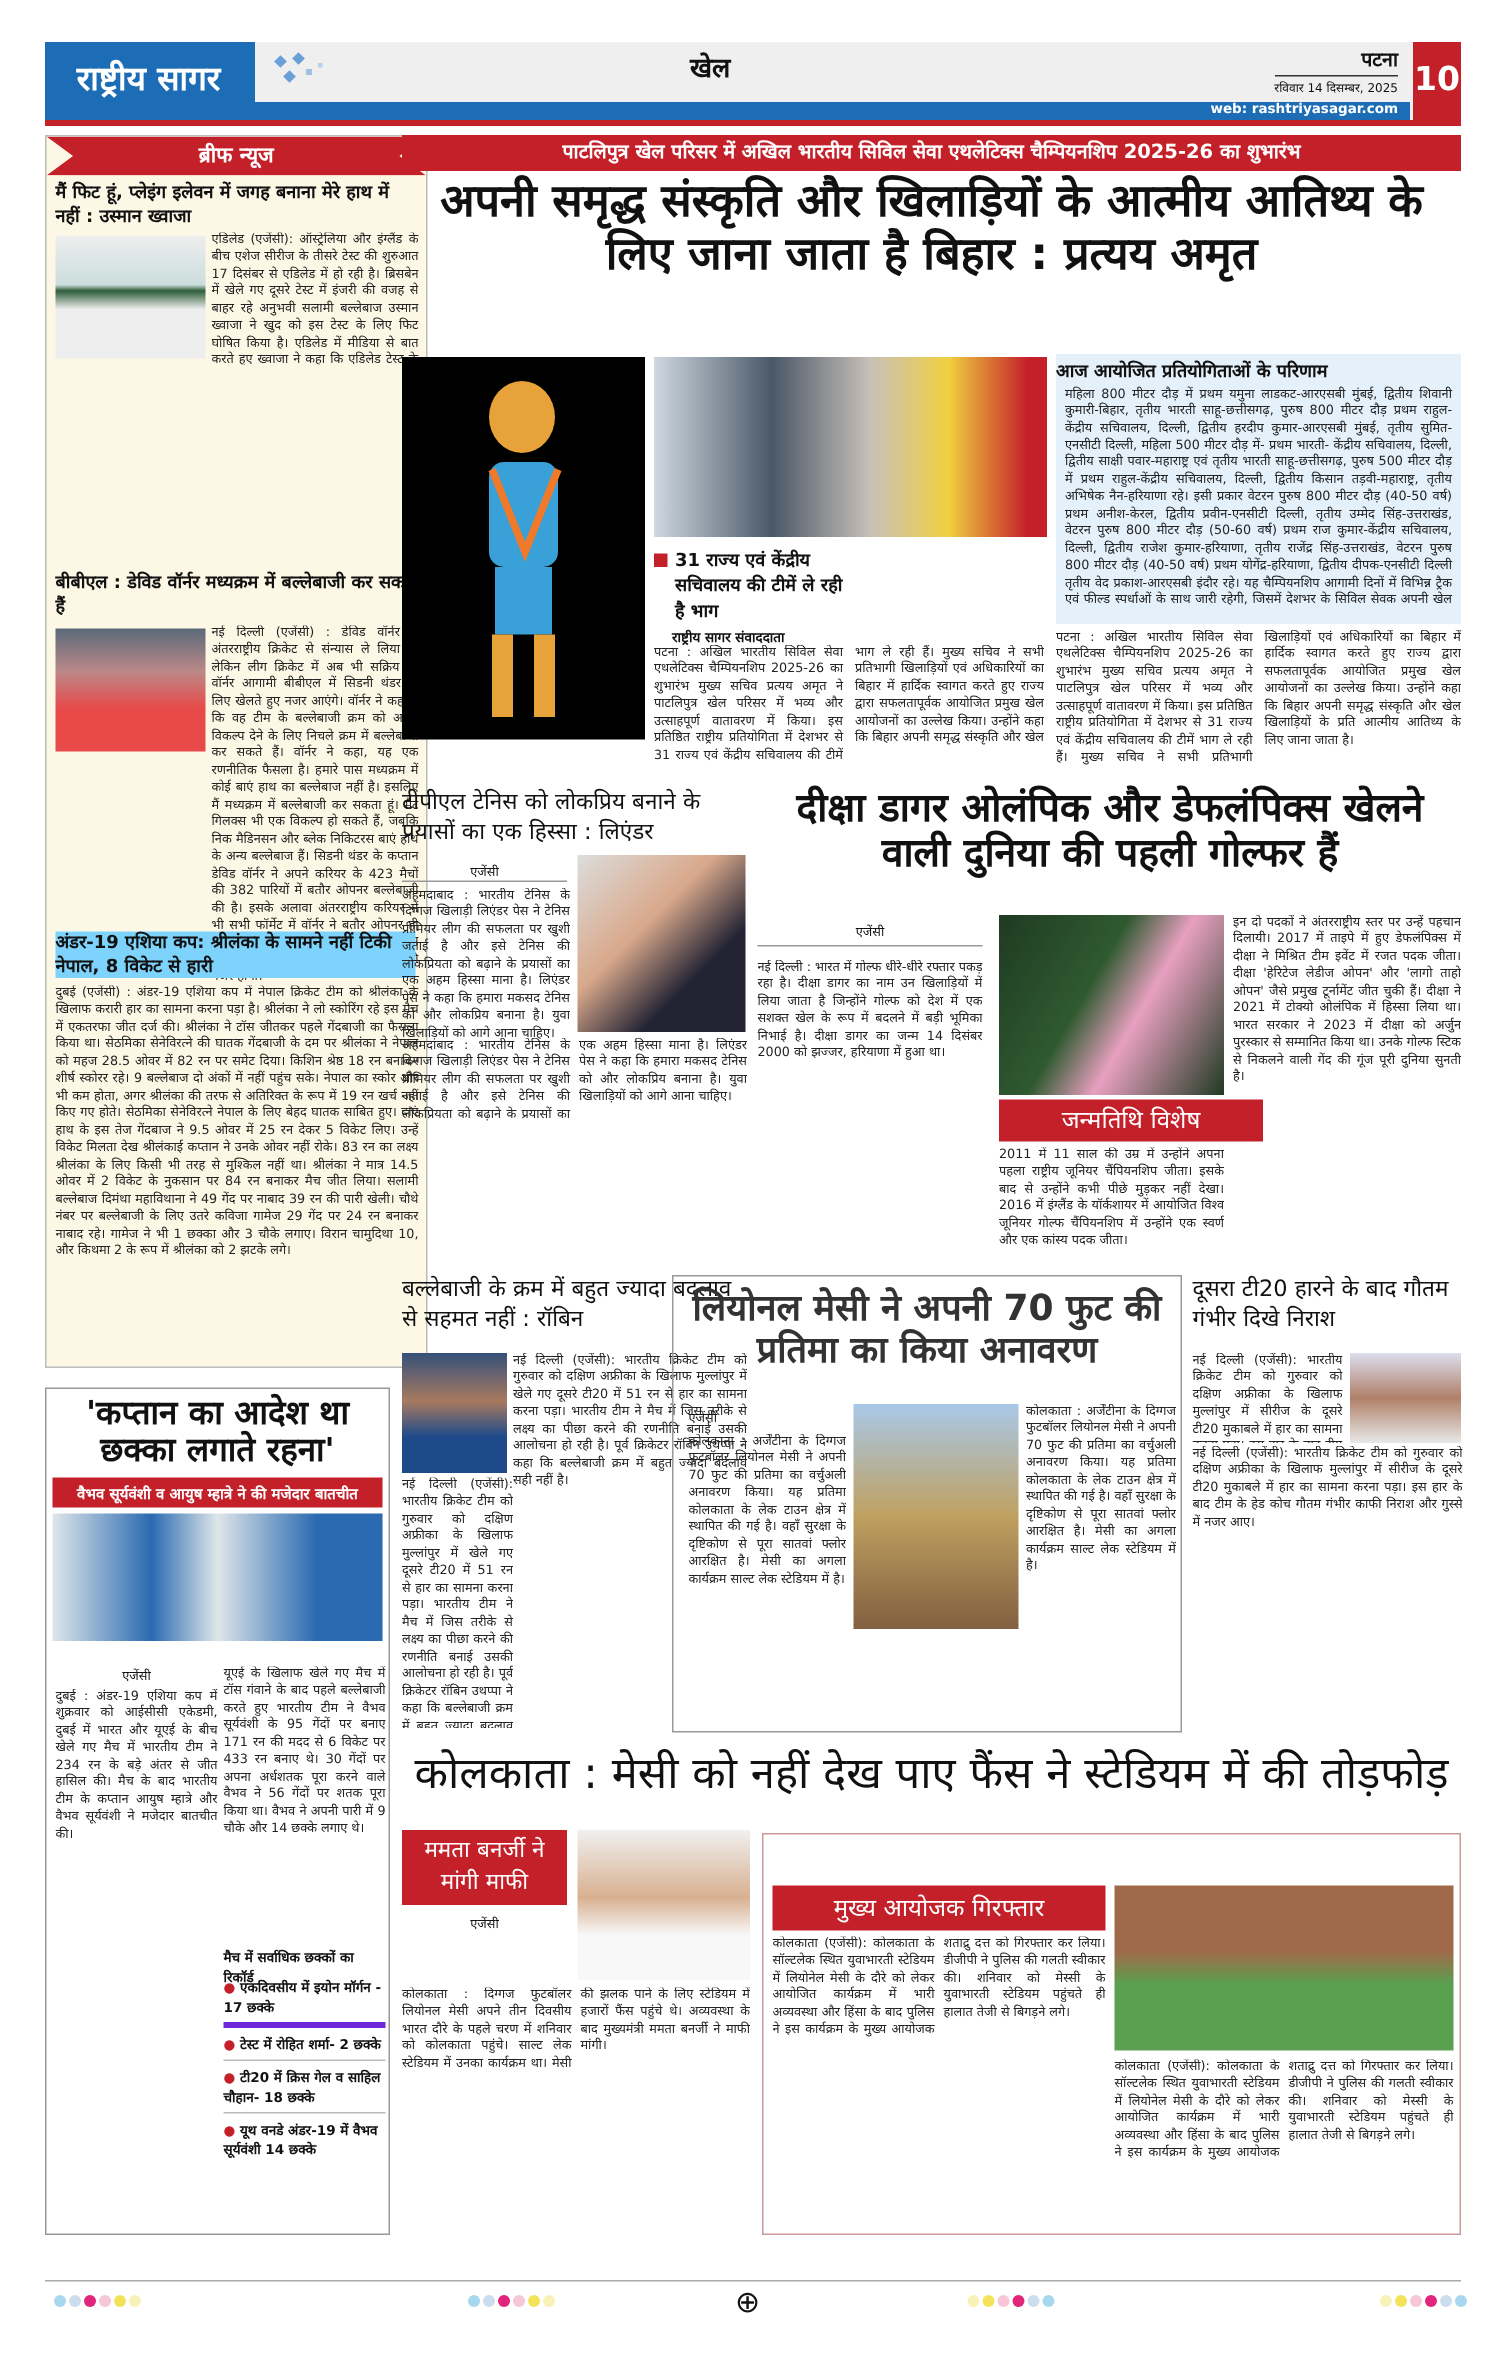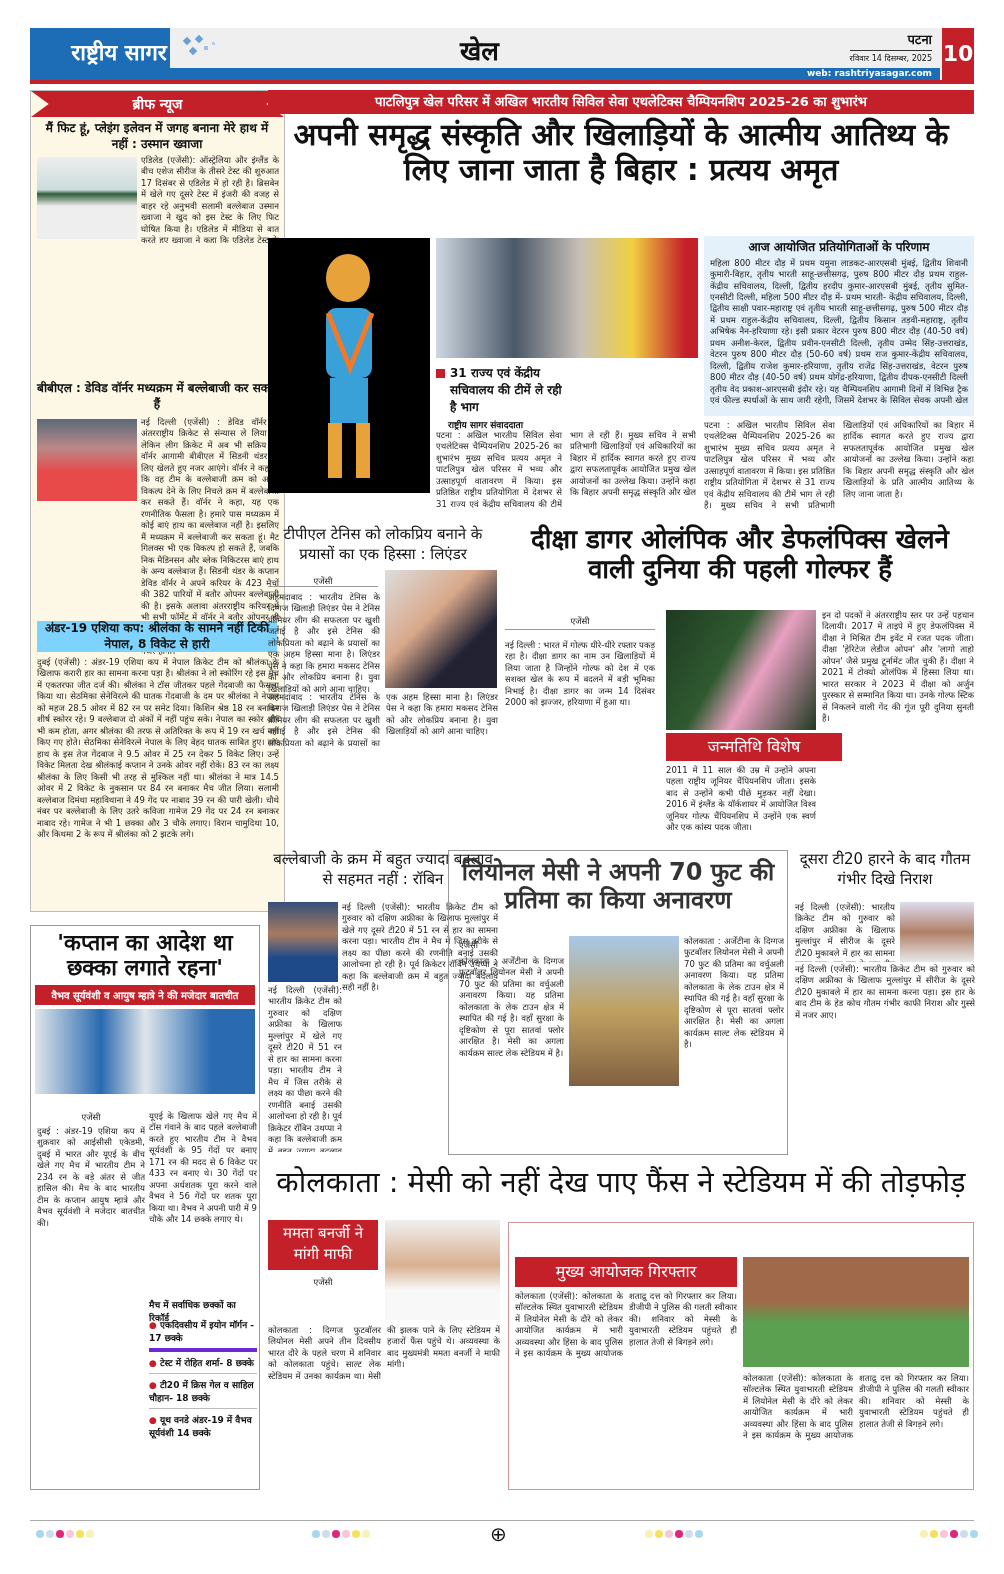--- a/index.html
+++ b/index.html
@@ -1,31 +1,31 @@
 <!DOCTYPE html>
 <html><head>
 <meta charset="utf-8">
 <style>
 *{box-sizing:border-box;margin:0;padding:0}
 body{width:1004px;height:1574px;background:#fff;font-family:"DejaVu Sans",sans-serif;color:#111;position:relative;overflow:hidden}
 .abs{position:absolute}
 .masthead{left:30px;top:28px;width:944px;height:56px;background:#efefef;border-bottom:4px solid #c4202a}
 .mast-left{left:0;top:0;width:140px;height:52px;background:#1c6db5;clip-path:polygon(0 0,100% 0,115% 100%,0 100%)}
-.mast-logo{left:24px;top:8px;color:#fff;font-size:22px;font-weight:bold;width:130px;text-align:center}
+.mast-logo{left:4px;top:8px;color:#fff;font-size:22px;font-weight:bold;width:130px;text-align:center}
 .mast-band{left:140px;top:40px;width:770px;height:12px;background:#1c6db5}
 .mast-web{right:42px;top:40px;color:#fff;font-size:9px;font-weight:bold}
-.mast-title{left:430px;top:4px;font-size:26px;font-weight:bold}
+.mast-title{left:430px;top:4px;font-size:18px;font-weight:bold}
 .mast-city{right:42px;top:2px;font-size:13px;font-weight:bold;text-align:right}
 .mast-date{right:42px;top:22px;font-size:8px;text-align:left;border-top:1px solid #333;padding-top:1px}
 .mast-page{right:0;top:0;width:32px;height:52px;background:#c4202a;color:#fff;font-size:22px;font-weight:bold;text-align:center;line-height:52px}
 .dots{display:flex;gap:2px}
 .dot{width:8px;height:8px;border-radius:50%}
 .col-left{left:30px;top:90px;width:255px;height:822px;background:#fdf8e6;border:1px solid #bbb}
 .ribbon{left:0;top:0;width:253px;height:26px;background:#c4202a;color:#fff;font-size:14px;font-weight:bold;text-align:center;line-height:26px;clip-path:polygon(0 0,100% 0,93% 50%,100% 100%,0 100%,7% 50%)}
-.hd{font-weight:bold;text-align:center;line-height:1.3}
+.hd{font-weight:bold;text-align:left;line-height:1.3}
 .body{font-size:8.5px;line-height:1.35;text-align:justify;color:#222}
 .photo{background:#555;overflow:hidden}
 .redbar{background:#c4202a;color:#fff;font-weight:bold;text-align:center}
 .bullet::before{content:"● ";color:#c4202a}
 .box{border:1px solid #999}
 .caption{font-size:11px;font-weight:bold}
 .bigh{font-weight:bold;line-height:1.15;text-align:center}
 </style>
 </head>
 <body>
@@ -129,21 +129,21 @@
 <div class="abs box" style="left:30px;top:925px;width:230px;height:565px">
   <div class="bigh" style="font-size:22px;padding-top:4px">'कप्तान का आदेश था छक्का लगाते रहना'</div>
   <div class="redbar" style="margin:4px 4px 0;font-size:10px;padding:3px 0">वैभव सूर्यवंशी व आयुष म्हात्रे ने की मजेदार बातचीत</div>
   <div class="photo" style="margin:4px;height:85px;background:linear-gradient(90deg,#dfe6ea,#2a6ab0 30%,#dfe6ea 50%,#2a6ab0 80%)"></div>
   <div class="abs" style="left:6px;top:185px;width:108px;font-size:8.5px;text-align:center">एजेंसी</div>
   <div class="abs body" style="left:6px;top:200px;width:108px;height:360px;overflow:hidden">दुबई : अंडर-19 एशिया कप में शुक्रवार को आईसीसी एकेडमी, दुबई में भारत और यूएई के बीच खेले गए मैच में भारतीय टीम ने 234 रन के बड़े अंतर से जीत हासिल की। मैच के बाद भारतीय टीम के कप्तान आयुष म्हात्रे और वैभव सूर्यवंशी ने मजेदार बातचीत की।</div>
   <div class="abs body" style="left:118px;top:185px;width:108px;height:185px;overflow:hidden">यूएई के खिलाफ खेले गए मैच में टॉस गंवाने के बाद पहले बल्लेबाजी करते हुए भारतीय टीम ने वैभव सूर्यवंशी के 95 गेंदों पर बनाए 171 रन की मदद से 6 विकेट पर 433 रन बनाए थे। 30 गेंदों पर अपना अर्धशतक पूरा करने वाले वैभव ने 56 गेंदों पर शतक पूरा किया था। वैभव ने अपनी पारी में 9 चौके और 14 छक्के लगाए थे।</div>
   <div class="abs" style="left:118px;top:372px;width:108px;font-size:9px;font-weight:bold">मैच में सर्वाधिक छक्कों का रिकॉर्ड</div>
   <div class="abs" style="left:118px;top:388px;width:108px">
     <div class="bullet" style="font-size:9px;font-weight:bold;padding:4px 0;border-bottom:4px solid #6d28d9">एकदिवसीय में इयोन मॉर्गन - 17 छक्के</div>
-    <div class="bullet" style="font-size:9px;font-weight:bold;padding:4px 0;border-bottom:1px solid #bbb">टेस्ट में रोहित शर्मा- 8 छक्के</div>
+    <div class="bullet" style="font-size:9px;font-weight:bold;padding:4px 0;border-bottom:1px solid #bbb">टेस्ट में रोहित शर्मा- 2 छक्के</div>
     <div class="bullet" style="font-size:9px;font-weight:bold;padding:4px 0;border-bottom:1px solid #bbb">टी20 में क्रिस गेल व साहिल चौहान- 18 छक्के</div>
     <div class="bullet" style="font-size:9px;font-weight:bold;padding:4px 0">यूथ वनडे अंडर-19 में वैभव सूर्यवंशी 14 छक्के</div>
   </div>
 </div>
 
 <div class="abs" style="left:268px;top:1165px;width:706px;font-size:29px;text-align:center;line-height:1.2">कोलकाता : मेसी को नहीं देख पाए फैंस ने स्टेडियम में की तोड़फोड़</div>
 <div class="abs redbar" style="left:268px;top:1220px;width:110px;height:50px;font-size:15px;line-height:1.4;padding-top:3px;font-weight:normal">ममता बनर्जी ने मांगी माफी</div>
 <div class="abs" style="left:268px;top:1276px;width:110px;font-size:8.5px;text-align:center">एजेंसी</div>
 <div class="abs photo" style="left:385px;top:1220px;width:115px;height:100px;background:linear-gradient(#f0f0f0,#d8b090 45%,#f8f8f8 70%)"></div>
 <div class="abs body" style="left:268px;top:1325px;width:232px;height:165px;overflow:hidden;column-count:2;column-gap:6px">कोलकाता : दिग्गज फुटबॉलर लियोनल मेसी अपने तीन दिवसीय भारत दौरे के पहले चरण में शनिवार को कोलकाता पहुंचे। साल्ट लेक स्टेडियम में उनका कार्यक्रम था। मेसी की झलक पाने के लिए स्टेडियम में हजारों फैंस पहुंचे थे। अव्यवस्था के बाद मुख्यमंत्री ममता बनर्जी ने माफी मांगी।</div>

